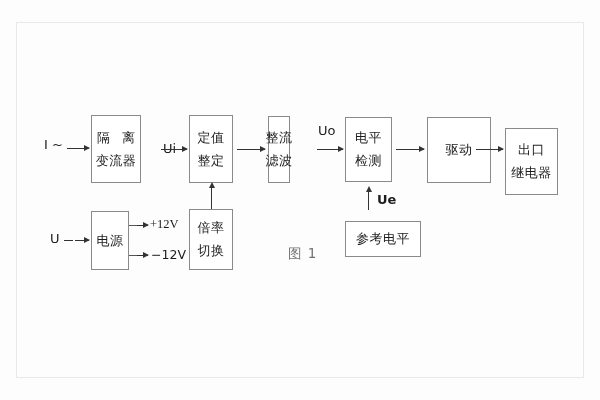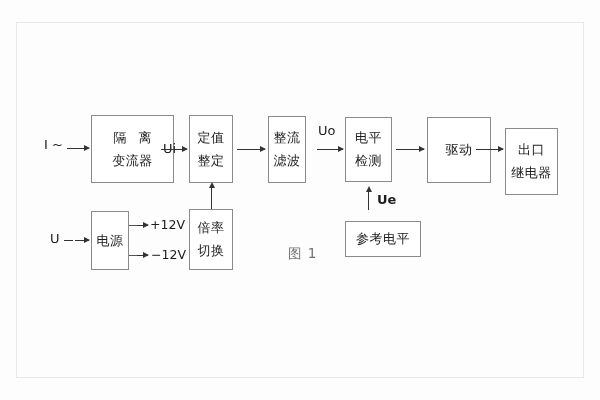--- a/index.html
+++ b/index.html
@@ -115,37 +115,37 @@
 <body>
 
 <div id="canvas">
 
   <div id="frame"></div>
 
   <div class="lbl" style="left:44px; top:137px;">I ~</div>
 
   <div class="arrow-h" style="left:67px; top:148px; width:22px;"></div>
 
-  <div class="block spaced" style="left:91px; top:115px; width:83px; height:68px;align-items:center;">
+  <div class="block spaced" style="left:91px; top:115px; width:50px; height:68px;align-items:center;">
     <span class="ln">隔 离</span>
     <span class="ln">变流器</span>
   </div>
 
   <div class="lbl" style="left:163px; top:141px;">Ui</div>
 
   <div class="arrow-h" style="left:161px; top:149px; width:26px;"></div>
 
   <div class="block" style="left:189px; top:115px; width:44px; height:68px;text-align:center;">
     <span class="ln">定值</span>
     <span class="ln">整定</span>
   </div>
 
   <div class="arrow-h" style="left:237px; top:149px; width:28px;"></div>
 
-  <div class="block" style="left:268px; top:116px; width:38px; height:67px;">
+  <div class="block" style="left:268px; top:116px; width:22px; height:67px;">
     <span class="ln">整流</span>
     <span class="ln">滤波</span>
   </div>
 
   <div class="lbl" style="left:318px; top:123px;">Uo</div>
 
   <div class="arrow-h" style="left:317px; top:149px; width:26px;"></div>
 
   <div class="block" style="left:345px; top:117px; width:47px; height:65px;">
     <span class="ln">电平</span>
@@ -185,21 +185,21 @@
   <div class="dash" style="left:64px; top:240px; width:9px;"></div>
 
   <div class="arrow-h" style="left:75px; top:240px; width:14px;"></div>
 
   <div class="block single" style="left:91px; top:211px; width:38px; height:59px;">
     <span class="ln">电源</span>
   </div>
 
   <div class="wire-h" style="left:129px; top:225px; width:11px;"></div>
   <div class="arrow-h" style="left:137px; top:225px; width:11px;"></div>
-  <div class="lbl small" style="left:150px; top:217px;">+12V</div>
+  <div class="lbl small" style="left:150px; top:217px;font-family:Liberation Serif, serif;">+12V</div>
 
   <div class="wire-h" style="left:129px; top:255px; width:11px;"></div>
   <div class="arrow-h" style="left:137px; top:255px; width:11px;"></div>
   <div class="lbl small" style="left:151px; top:247px;">−12V</div>
 
   <div class="caption" style="left:288px; top:245px;">图 1</div>
 
 </div>
 
 </body></html>

